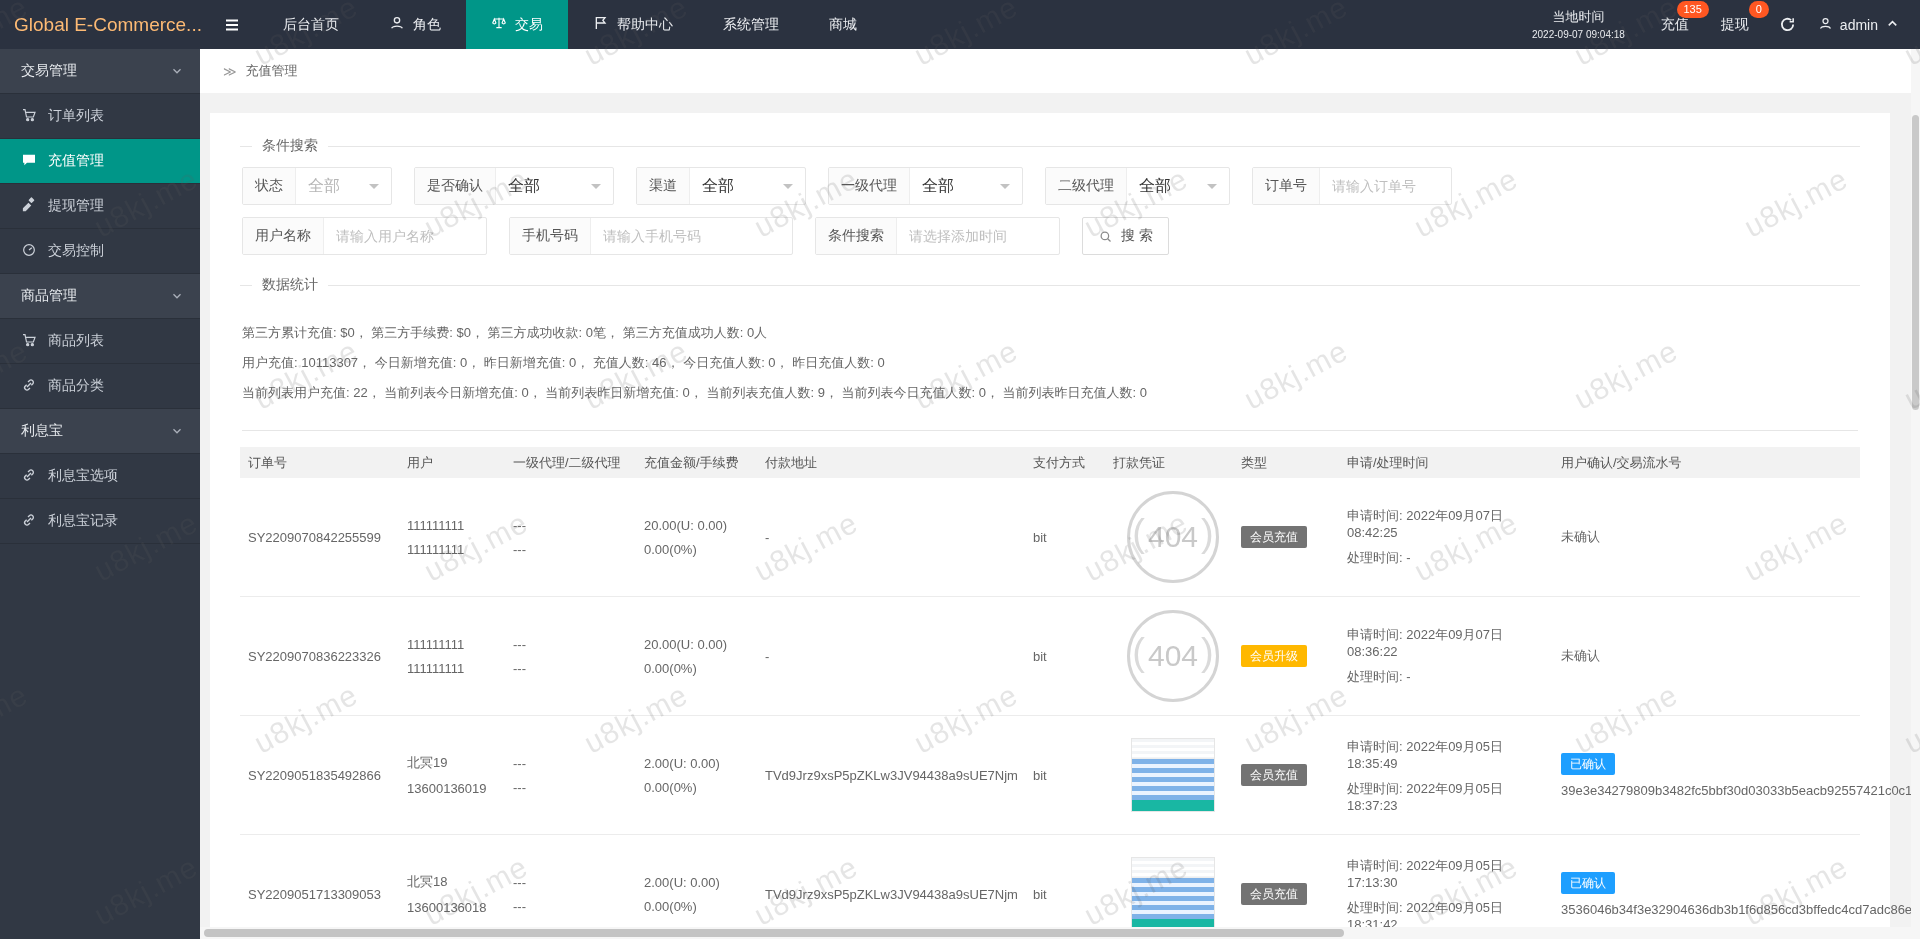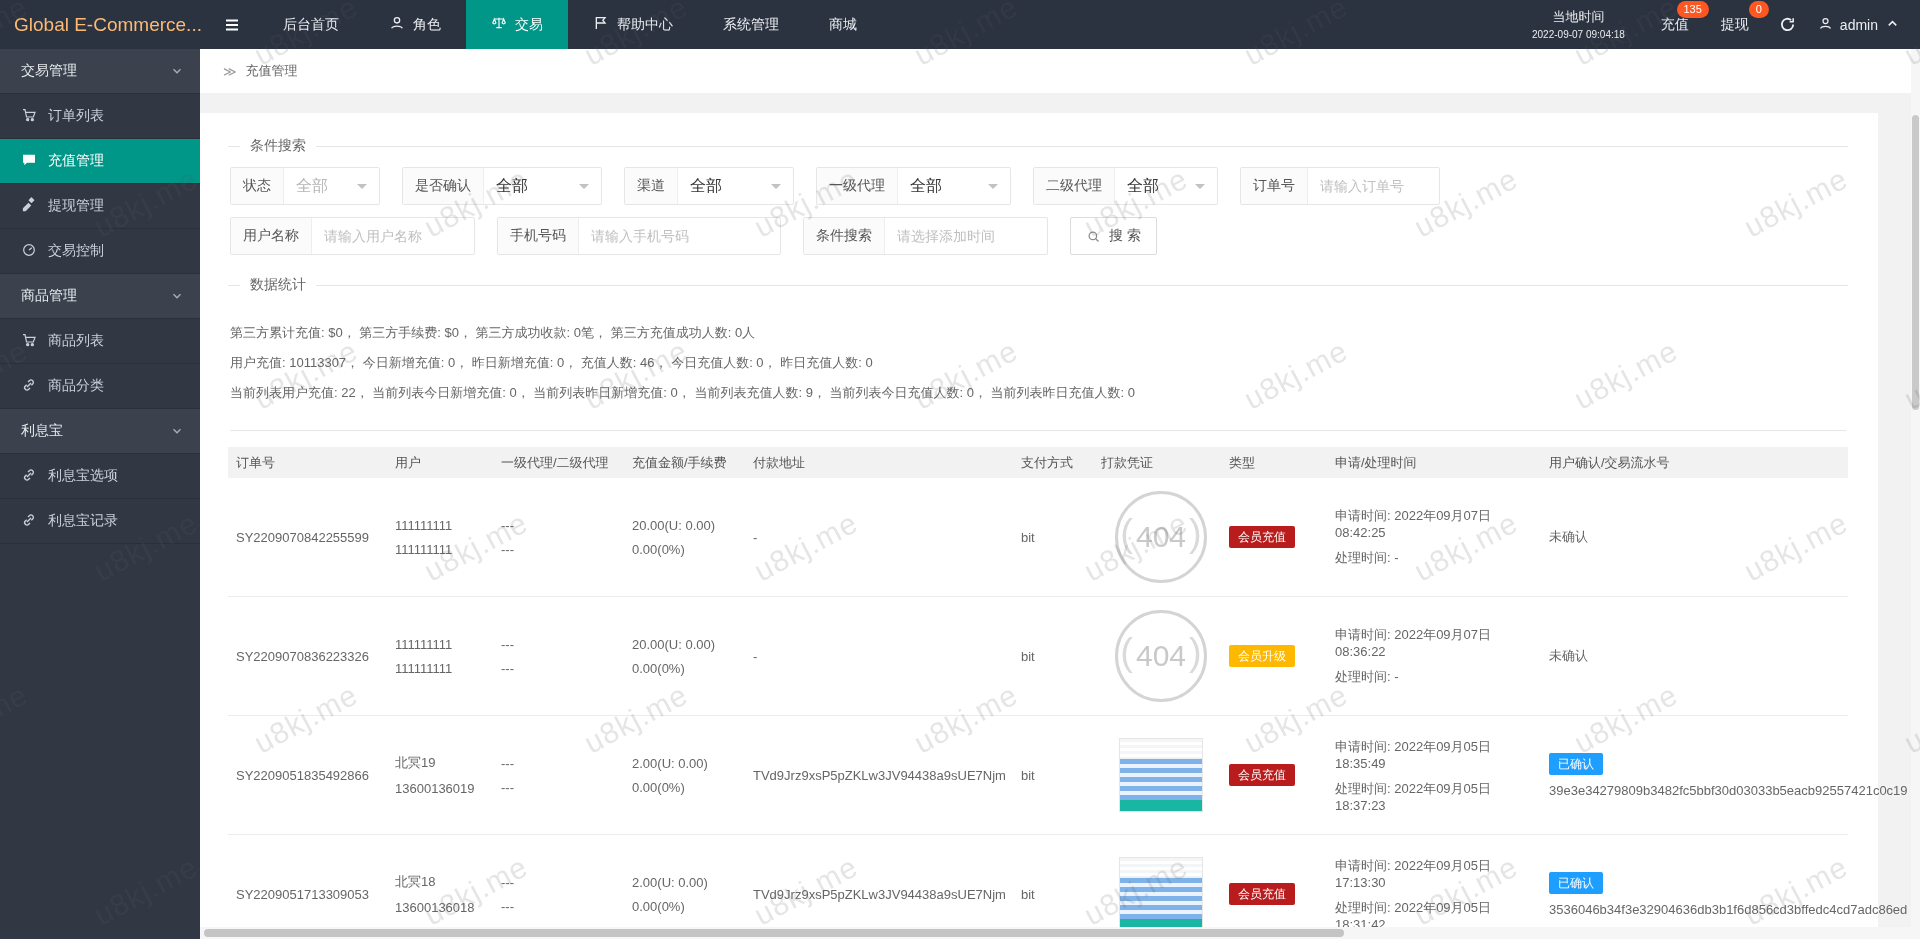--- a/index.html
+++ b/index.html
@@ -42,21 +42,21 @@
            color:#ccd1d9; font-size:14px; background:#313844; border-bottom:1px solid #2a303a; cursor:pointer; }
   .sitem svg { width:16px; height:16px; }
   .sitem.active { background:#009688; color:#fff; }
 
   
   .crumbbar { position:absolute; left:200px; top:49px; right:0; height:44px; background:#fff;
               display:flex; align-items:center; padding-left:23px; gap:9px; font-size:13px; color:#999; z-index:2; }
   .crumb-current { color:#666; }
 
   
-  .card { position:absolute; left:198px; top:113px; width:1680px; height:826px; background:#fff; z-index:1; }
+  .card { position:absolute; left:210px; top:113px; width:1680px; height:826px; background:#fff; z-index:1; }
   .card-inner { padding:0 30px; }
 
   .fieldset { position:relative; border-top:1px solid #e6e6e6; }
   .legend { position:absolute; top:-10px; left:12px; background:#fff; padding:0 10px; font-size:14px; color:#666; }
   .fs-search { margin-top:33px; padding-top:20px; }
   .fs-stats  { margin-top:30px; padding-top:24px; }
 
   .frow { display:flex; gap:22px; margin-left:2px; margin-bottom:12px; }
   .fitem { display:flex; align-items:stretch; height:38px; border:1px solid #e6e6e6; border-radius:2px; background:#fff; }
   .flabel { display:flex; align-items:center; padding:0 12px; color:#555; font-size:14px;
@@ -78,21 +78,21 @@
   
   .tgrid { display:grid; grid-template-columns:159px 106px 131px 121px 268px 80px 128px 106px 214px minmax(0,1fr); }
   .thead { margin-top:16px; background:#f2f2f2; height:31px; align-items:center; color:#555; font-size:13px; }
   .thead > div { padding-left:8px; white-space:nowrap; }
   .trow { min-height:119px; border-bottom:1px solid #ececec; align-items:center; font-size:13px; color:#666; }
   .cell { padding-left:8px; }
   .cell-2line { display:flex; flex-direction:column; gap:9px; justify-content:center; }
   .time-cell { display:flex; flex-direction:column; gap:9px; }
   .confirm-cell { display:flex; flex-direction:column; gap:8px; align-items:flex-start; }
   .badge { display:inline-block; color:#fff; font-size:12px; padding:5px 9px; border-radius:2px; line-height:1; white-space:nowrap; }
-  .badge.orange { background:#b91c1c; }
+  .badge.orange { background:#737373; }
   .badge.yellow { background:#ffb800; }
   .badge.blue   { background:#1e9fff; }
   .hash { white-space:nowrap; color:#666; }
   .voucher-cell { display:flex; justify-content:center; }
 
   .v404 { width:92px; height:92px; border-radius:50%; border:3px solid #d4d4d4; color:#c9c9c9;
           display:flex; align-items:center; justify-content:center; font-size:30px; gap:3px; }
   .v404 .p { font-size:38px; color:#dadada; font-weight:300; transform:translateY(-4px); }
 
   .thumb { width:84px; height:74px; border:1px solid #e6e6e6; background:#fff; display:flex;

